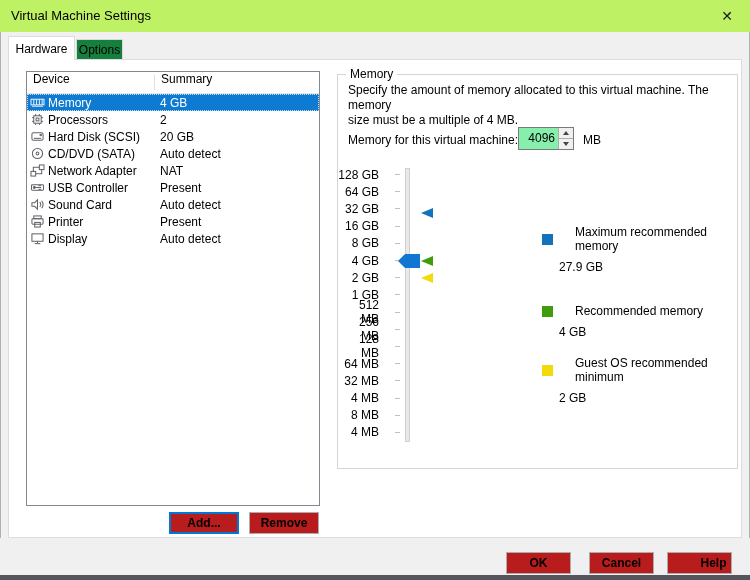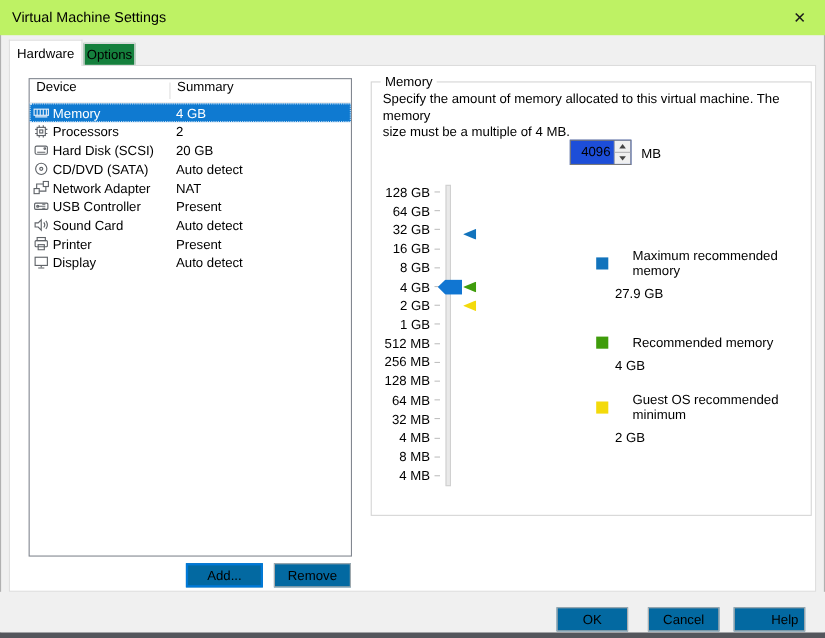--- a/index.html
+++ b/index.html
@@ -34,46 +34,46 @@
   .hdr-div { position:absolute; left:127px; top:3px; bottom:3px; width:1px; background:#e0e0e0; }
   .drow { position:relative; height:17px; display:flex; align-items:center; padding-left:3px; }
   .drow .dicon { width:16px; height:14px; flex:0 0 16px; display:flex; align-items:center; }
   .drow .dname { margin-left:2px; }
   .drow .dsum { position:absolute; left:133px; }
   .drow.selected { background:#0f7ad1; color:#fff; outline:1px dotted rgba(255,255,255,.75); outline-offset:-1px; }
   .dicon svg { stroke:#5f6368; fill:none; stroke-width:1.1; }
   .drow.selected .dicon svg { stroke:#e9f0f8; }
 
   
-  .btn { display:flex; align-items:center; justify-content:center; background:#0369a1;
-         border:1px solid #adadad; font-size:12px; cursor:default; }
+  .btn { display:flex; align-items:center; justify-content:center; background:#b91c1c;
+         border:1px solid #adadad; font-size:12px; cursor:default;font-weight:bold; }
   .add-btn { position:absolute; left:160px; top:452px; width:70px; height:22px; border:2px solid #0078d7; }
   .rem-btn { position:absolute; left:240px; top:452px; width:70px; height:22px; }
 
   
   .groupbox { position:absolute; left:328px; top:14px; width:401px; height:395px;
               border:1px solid #d5d5d5; }
   .grouplabel { position:absolute; left:8px; top:-8px; background:#fff; padding:0 4px; }
   .desc { position:absolute; left:10px; top:8px; width:386px; line-height:15px; white-space:pre-line; }
   .fieldlabel { position:absolute; left:10px; top:58px; }
-  .memfield { position:absolute; left:180px; top:52px; width:56px; height:23px; background:#1d4ed8;
+  .memfield { position:absolute; left:180px; top:52px; width:56px; height:23px; background:#86efac;
               border:1px solid #7a7a7a; display:flex; }
   .memval { flex:1; text-align:right; line-height:21px; padding-right:3px; }
   .spin { width:15px; border-left:1px solid #adadad; display:flex; flex-direction:column; }
   .spin-btn { flex:1; background:#f0f0f0; display:flex; align-items:center; justify-content:center; }
   .spin-btn.up { border-bottom:1px solid #adadad; }
   .tri-up { width:0; height:0; border-left:3px solid transparent; border-right:3px solid transparent;
             border-bottom:4px solid #444; }
   .tri-dn { width:0; height:0; border-left:3px solid transparent; border-right:3px solid transparent;
             border-top:4px solid #444; }
   .unit { position:absolute; left:245px; top:58px; }
 
   
   .scale { position:absolute; left:0; top:91px; width:62px; }
-  .srow { height:17.2px; display:flex; align-items:center; }
+  .srow { height:17.2px; display:flex; align-items:center;gap:12px; }
   .slabel { flex:1; text-align:right; }
   .sdash { width:5px; height:1px; background:#c0c0c0; margin-left:4px; }
   .track { position:absolute; left:67px; top:93px; width:5px; height:274px;
            background:#e9e9e9; border:1px solid #d0d0d0; }
   .thumb { position:absolute; left:60px; top:179px; width:22px; height:14px;
            clip-path:polygon(0 50%, 32% 0, 100% 0, 100% 100%, 32% 100%); }
   .marker { position:absolute; left:83px; width:12px; height:10px;
             clip-path:polygon(0 50%, 100% 0, 100% 100%); }
   .marker.m-max { top:133px; }
   .marker.m-rec { top:181px; }
@@ -242,20 +242,21 @@
     </div>
 
     <div class="btn add-btn">Add...</div>
     <div class="btn rem-btn">Remove</div>
 
     <div class="groupbox">
       <div class="grouplabel">Memory</div>
       <div class="desc">Specify the amount of memory allocated to this virtual machine. The memory
 size must be a multiple of 4 MB.</div>
 
+      <div class="fieldlabel">Memory for this virtual machine:</div>
       <div class="memfield">
         <div class="memval">4096</div>
         <div class="spin">
           <div class="spin-btn up">
               <span class="tri-up"></span>
             </div>
           <div class="spin-btn">
               <span class="tri-dn"></span>
             </div>
         </div>

